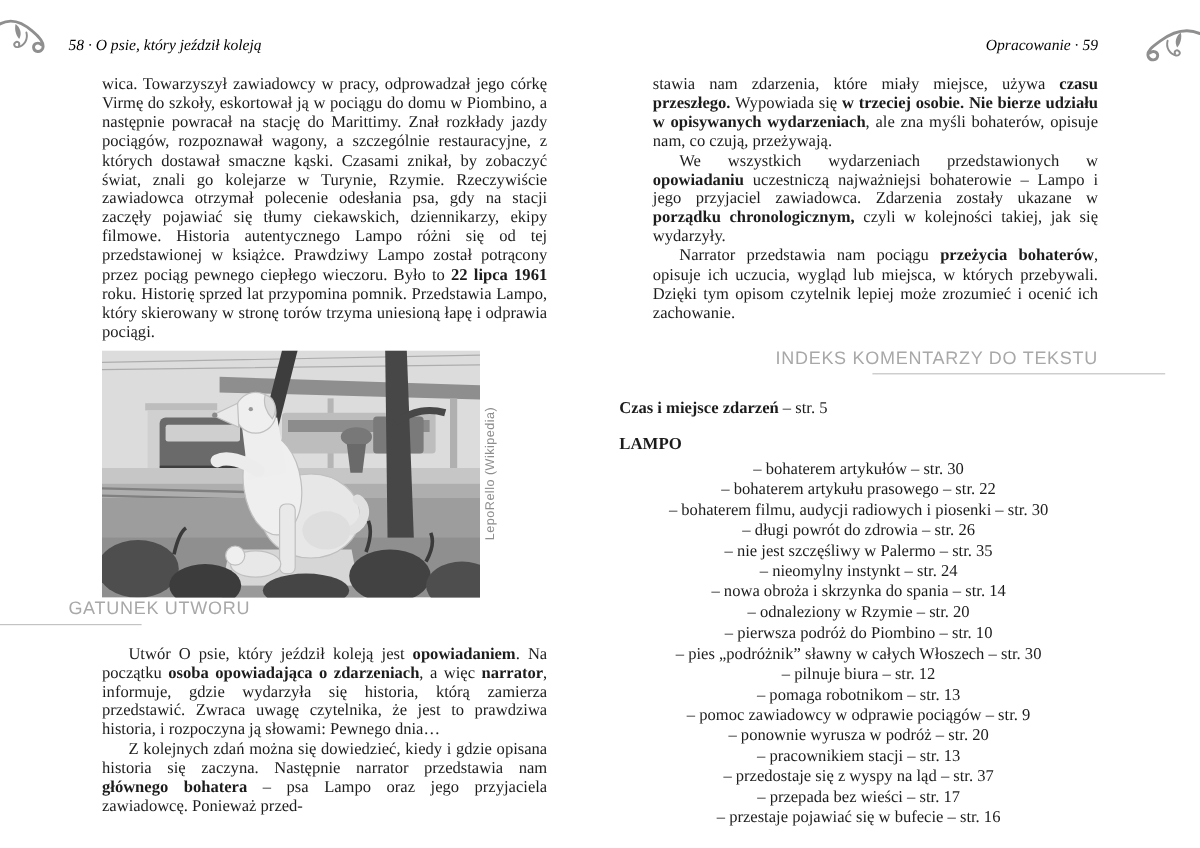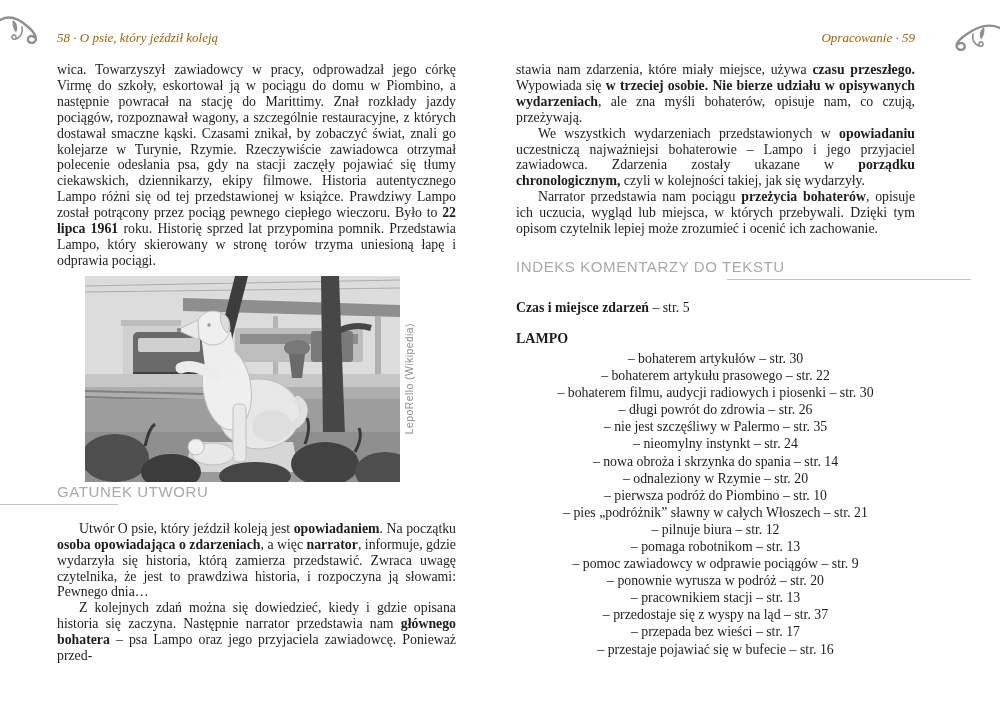--- a/index.html
+++ b/index.html
@@ -10,51 +10,51 @@
     color:#1c1c1c;
     position:relative;
     overflow:hidden;
   }
   .page { position:absolute; top:0; }
   .page-left  { left:57px;  width:399px; }
   .page-right { left:516px; width:399px; }
 
   .running-header {
     margin-top:30px; height:16px;
-    font-style:italic; font-size:13px; color:#a16207;
+    font-style:italic; font-size:13px; color:#000000;
   }
   .header-right { text-align:right; }
 
   .ornament { position:absolute; }
   .ornament-left  { left:0;  top:14px; }
   .ornament-right { right:0; top:22px; }
 
   .body-text { margin-top:16px; font-size:13.8px; line-height:15.9px; text-align:justify; }
-  .para { text-align:justify; }
+  .para { text-align:justify;margin-left:28px; }
   .para.indent { text-indent:22px; }
   .b { font-weight:bold; }
   .i { }
 
   .photo-row { margin-top:7px; margin-left:28px; display:flex; }
   .photo-frame svg { display:block; }
   .photo-credit {
     writing-mode:vertical-rl; transform:rotate(180deg);
     font-family:"Liberation Sans", sans-serif;
     font-size:10.5px; letter-spacing:0.4px; color:#8d8d8d;
     margin-left:3px; align-self:center;
   }
 
   .section-heading {
     position:relative;
     font-family:"Liberation Sans", sans-serif;
     font-size:15px; letter-spacing:0.6px; color:#a8a8a8;
     height:22px;
   }
   .sh-left { margin-top:1px; }
-  .sh-right { margin-top:21px; }
+  .sh-right { margin-top:21px; text-align:right; }
   .sh-line { position:absolute; height:1px; background:#c3c3c3; }
   .sh-left  .sh-line { left:-57px; top:21px; width:118px; }
   .sh-right .sh-line { left:211px; right:-56px; top:21px; }
 
   .index-entry { margin-top:20px; font-size:13.8px; }
   .index-group-title { margin-top:15px; font-size:14px; font-weight:bold; }
   .index-list { margin-top:3px; }
   .index-item { font-size:13.8px; line-height:17.1px;text-align:center; }
 </style>
 </head>
@@ -184,21 +184,21 @@
     <div class="index-list">
         <div class="index-item">– bohaterem artykułów – str. 30</div>
         <div class="index-item">– bohaterem artykułu prasowego – str. 22</div>
         <div class="index-item">– bohaterem filmu, audycji radiowych i piosenki – str. 30</div>
         <div class="index-item">– długi powrót do zdrowia – str. 26</div>
         <div class="index-item">– nie jest szczęśliwy w Palermo – str. 35</div>
         <div class="index-item">– nieomylny instynkt – str. 24</div>
         <div class="index-item">– nowa obroża i skrzynka do spania – str. 14</div>
         <div class="index-item">– odnaleziony w Rzymie – str. 20</div>
         <div class="index-item">– pierwsza podróż do Piombino – str. 10</div>
-        <div class="index-item">– pies „podróżnik” sławny w całych Włoszech – str. 21</div>
+        <div class="index-item">– pies „podróżnik” sławny w całych Włoszech – str. 30</div>
         <div class="index-item">– pilnuje biura – str. 12</div>
         <div class="index-item">– pomaga robotnikom – str. 13</div>
         <div class="index-item">– pomoc zawiadowcy w odprawie pociągów – str. 9</div>
         <div class="index-item">– ponownie wyrusza w podróż – str. 20</div>
         <div class="index-item">– pracownikiem stacji – str. 13</div>
         <div class="index-item">– przedostaje się z wyspy na ląd – str. 37</div>
         <div class="index-item">– przepada bez wieści – str. 17</div>
         <div class="index-item">– przestaje pojawiać się w bufecie – str. 16</div>
       </div>
   </div>

